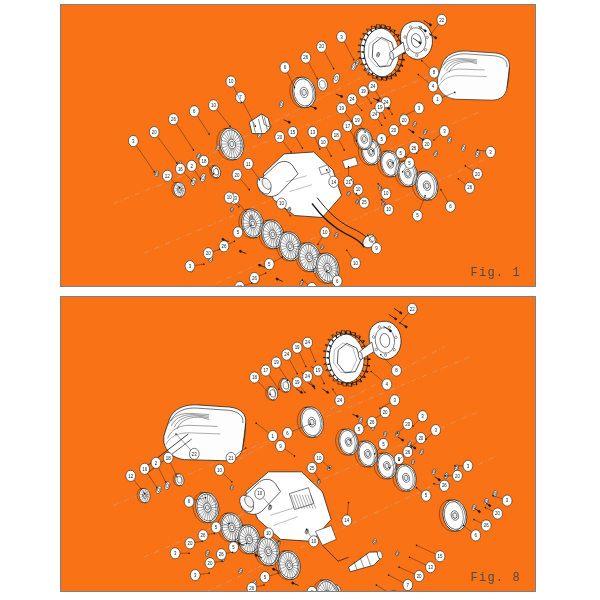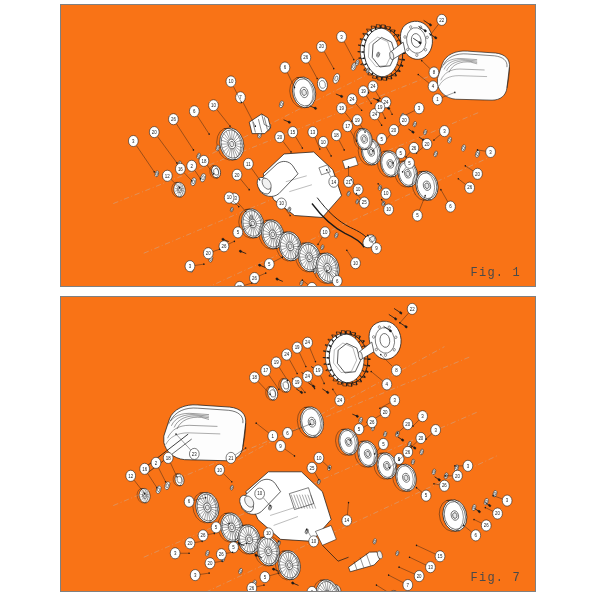--- a/index.html
+++ b/index.html
@@ -2213,16 +2213,16 @@
             <text x="367" y="314.2" class="callout-num">10</text>
           </g>
           <g>
             <line x1="347.74816302675436" y1="318.3555683086466" x2="338" y2="310" stroke="#1a1a1a" stroke-width="0.45"></line>
             <circle cx="338" cy="310" r="0.85" fill="#1a1a1a"></circle>
             <circle cx="352" cy="322" r="5.6" fill="#fff" stroke="#1a1a1a" stroke-width="0.6"></circle>
             <text x="352" y="322.2" class="callout-num">20</text>
           </g>
         </g>
       </svg>
-    <div class="fig-caption">Fig. 7</div>
+    <div class="fig-caption">Fig. 8</div>
   </div>
 
 </div>
 
 </body></html>

